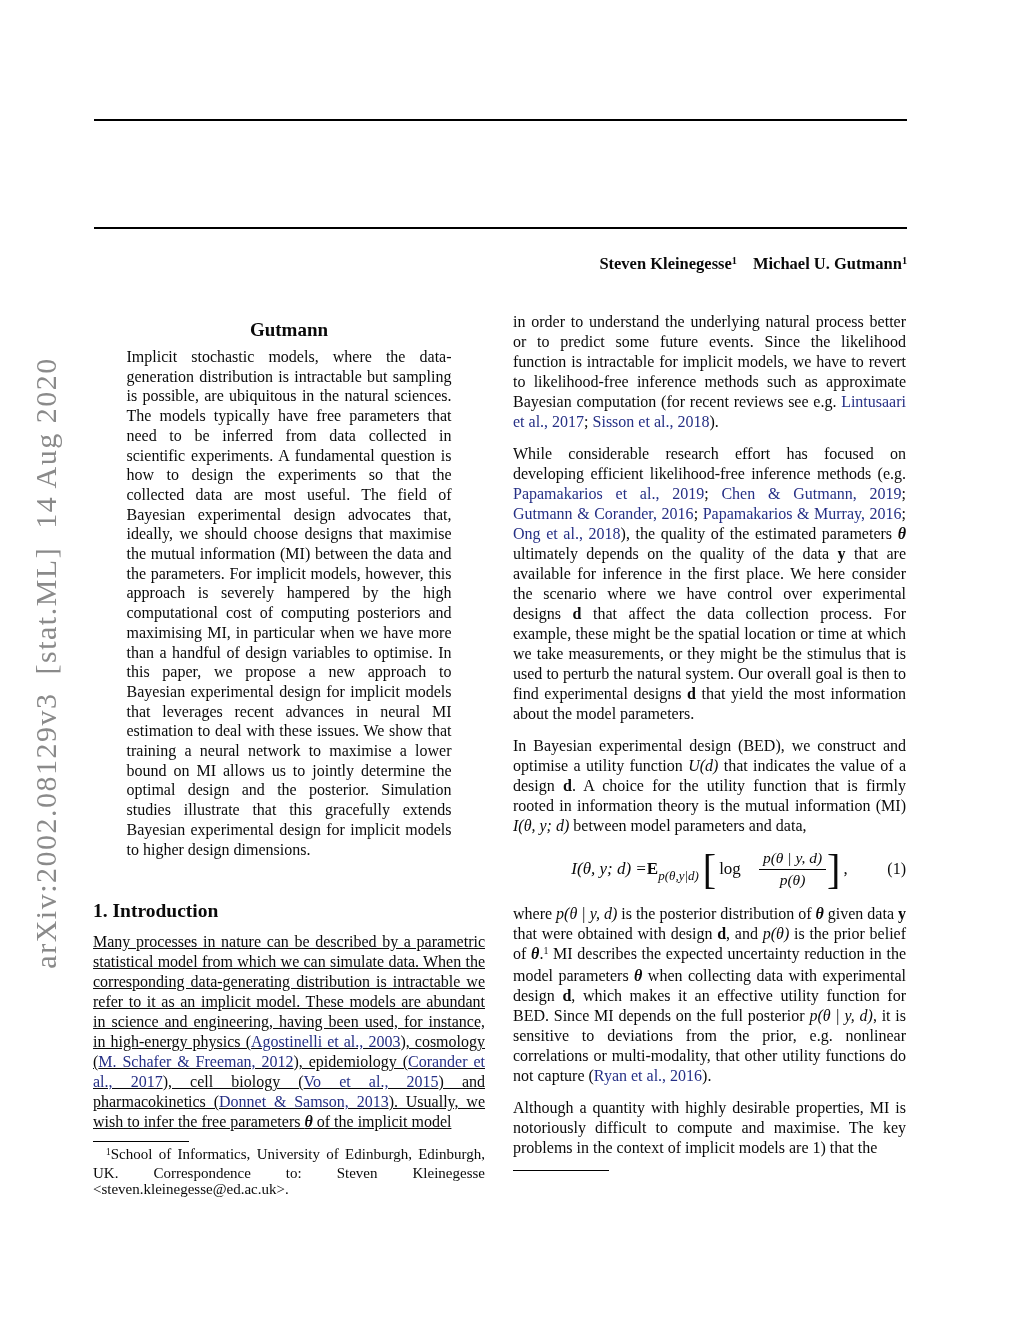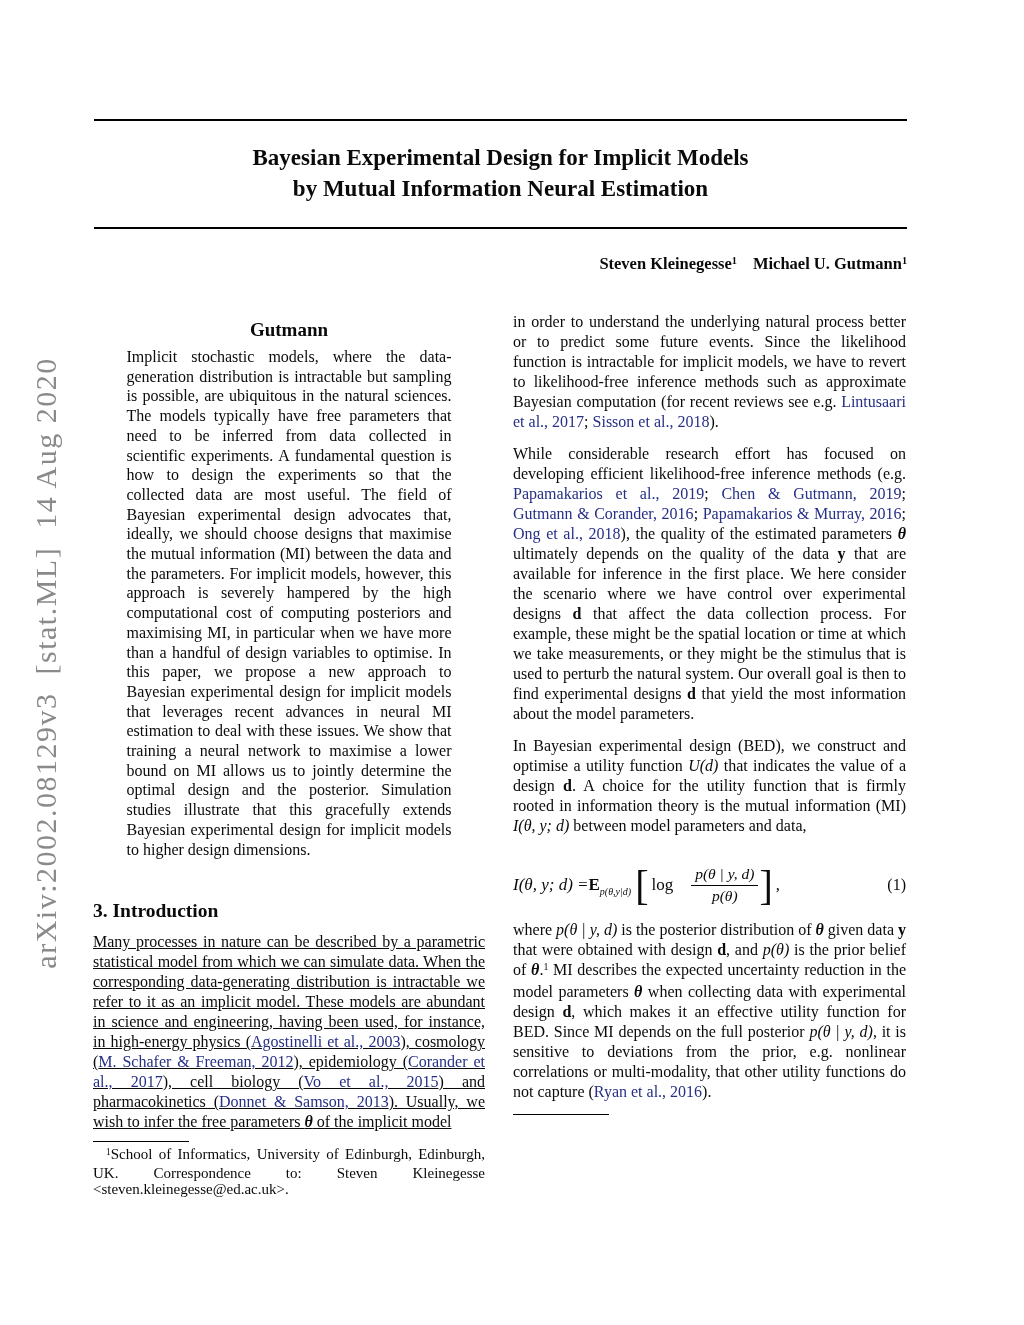--- a/index.html
+++ b/index.html
@@ -24,67 +24,63 @@
     font-size:16.5px; font-weight:bold; }
   .authors .gap { margin-left:16px; }
   .col { position:absolute; text-align:justify; font-size:16px; line-height:20px; hyphens:auto; }
   .col-left { left:93px; top:320px; width:392px; }
   .col-right { left:513px; top:312px; width:393px; }
   .abs-head { text-align:center; font-size:19px; font-weight:bold; margin-bottom:7px; }
   .abs-body { width:325px; margin:0 auto; text-align:justify; line-height:19.7px; }
   .intro-head { margin-top:42px; font-size:19.5px; font-weight:bold; text-align:left; }
   .intro-body { margin-top:11px;text-decoration:underline; }
   .para { margin-bottom:12px; }
-  .para-tight { margin-bottom:20px; }
+  .para-tight { margin-bottom:4px; }
   .footnote { font-size:15px; line-height:16.4px; }
   .fn-left { margin-top:9px; }
   .fn-right { margin-top:5px; }
   .fn-rule { width:96px; border-top:1.6px solid #000; margin-bottom:4px; }
   .fn-text { text-indent:13px; }
   .sup { font-size:0.62em; position:relative; top:-0.5em; }
   .lnk { color:var(--link); }
   .m { font-style:italic; }
   .mb { font-style:italic; font-weight:bold; }
   .mbr { font-weight:bold; }
-  .equation { position:relative; display:flex; align-items:center; 
+  .equation { position:relative; display:flex; align-items:center; justify-content:center;
     height:58px; margin:2px 0 6px 0; text-align:left; }
   .eq-body { display:inline-flex; align-items:center; font-size:17px; }
   .eq-lhs { font-style:italic; }
   .eq-bb { font-weight:bold; font-style:normal; }
-  .eq-sub { font-size:10px; font-style:italic; position:relative; top:7px; margin-right:3px; }
+  .eq-sub { font-size:13px; font-style:italic; position:relative; top:7px; margin-right:3px; }
   .eq-bracket { font-size:40px; font-weight:300; line-height:1; transform:scaleY(1.08); padding:0 1px; }
   .eq-log { margin:0 18px 0 2px; }
   .eq-frac { display:inline-flex; flex-direction:column; align-items:center; font-size:15.5px; line-height:1.2; }
   .eq-num { font-style:italic; padding:0 4px 1px 4px; border-bottom:1.4px solid #000; }
   .eq-den { font-style:italic; padding-top:1px; }
   .eq-comma { margin-left:2px; }
   .eq-number { position:absolute; right:0; top:50%; transform:translateY(-50%); font-size:16px; }
 </style>
 </head>
 <body>
 
 <div class="page">
 
   <div class="arxiv-strip">arXiv:2002.08129v3  [stat.ML]  14 Aug 2020</div>
 
   <div class="rule rule-top"></div>
 
-  <div class="title-block">
-    <div>Bayesian Experimental Design for Implicit Models</div>
-    <div>by Mutual Information Neural Estimation</div>
-  </div>
 
   <div class="rule rule-mid"></div>
 
   <div class="authors"><span>Steven Kleinegesse</span><span class="sup">1</span><span class="gap">Michael U. Gutmann</span><span class="sup">1</span></div>
 
   <div class="col col-left">
     <div class="abs-head">Gutmann</div>
     <div class="abs-body"><span>Implicit stochastic models, where the data-generation distribution is intractable but sampling is possible, are ubiquitous in the natural sciences. The models typically have free parameters that need to be inferred from data collected in scientific experiments. A fundamental question is how to design the experiments so that the collected data are most useful. The field of Bayesian experimental design advocates that, ideally, we should choose designs that maximise the mutual information (MI) between the data and the parameters. For implicit models, however, this approach is severely hampered by the high computational cost of computing posteriors and maximising MI, in particular when we have more than a handful of design variables to optimise. In this paper, we propose a new approach to Bayesian experimental design for implicit models that leverages recent advances in neural MI estimation to deal with these issues. We show that training a neural network to maximise a lower bound on MI allows us to jointly determine the optimal design and the posterior. Simulation studies illustrate that this gracefully extends Bayesian experimental design for implicit models to higher design dimensions.</span></div>
-    <div class="intro-head">3. Introduction</div>
+    <div class="intro-head">1. Introduction</div>
     <div class="intro-body"><span>Many processes in nature can be described by a parametric statistical model from which we can simulate data. When the corresponding data-generating distribution is intractable we refer to it as an implicit model. These models are abundant in science and engineering, having been used, for instance, in high-energy physics (</span><span class="lnk">Agostinelli et al., 2003</span><span>), cosmology (</span><span class="lnk">M. Schafer &amp; Freeman, 2012</span><span>), epidemiology (</span><span class="lnk">Corander et al., 2017</span><span>), cell biology (</span><span class="lnk">Vo et al., 2015</span><span>) and pharmacokinetics (</span><span class="lnk">Donnet &amp; Samson, 2013</span><span>). Usually, we wish to infer the free parameters </span><span class="mb">θ</span><span> of the implicit model</span></div>
     <div class="footnote fn-left">
       <div class="fn-rule"></div>
       <div class="fn-text"><span class="sup">1</span><span>School of Informatics, University of Edinburgh, Edinburgh, UK. Correspondence to: Steven Kleinegesse &lt;steven.kleinegesse@ed.ac.uk&gt;.</span></div>
     </div>
   </div>
 
   <div class="col col-right">
     <div class="para"><span>in order to understand the underlying natural process better or to predict some future events. Since the likelihood function is intractable for implicit models, we have to revert to likelihood-free inference methods such as approximate Bayesian computation (for recent reviews see e.g. </span><span class="lnk">Lintusaari et al., 2017</span><span>; </span><span class="lnk">Sisson et al., 2018</span><span>).</span></div>
     <div class="para"><span>While considerable research effort has focused on developing efficient likelihood-free inference methods (e.g. </span><span class="lnk">Papamakarios et al., 2019</span><span>; </span><span class="lnk">Chen &amp; Gutmann, 2019</span><span>; </span><span class="lnk">Gutmann &amp; Corander, 2016</span><span>; </span><span class="lnk">Papamakarios &amp; Murray, 2016</span><span>; </span><span class="lnk">Ong et al., 2018</span><span>), the quality of the estimated parameters </span><span class="mb">θ</span><span> ultimately depends on the quality of the data </span><span class="mbr">y</span><span> that are available for inference in the first place. We here consider the scenario where we have control over experimental designs </span><span class="mbr">d</span><span> that affect the data collection process. For example, these might be the spatial location or time at which we take measurements, or they might be the stimulus that is used to perturb the natural system. Our overall goal is then to find experimental designs </span><span class="mbr">d</span><span> that yield the most information about the model parameters.</span></div>
@@ -101,19 +97,20 @@
           <span class="eq-num">p(θ | y, d)</span>
           <span class="eq-den">p(θ)</span>
         </span>
         <span class="eq-bracket">]</span>
         <span class="eq-comma">,</span>
       </span>
       <span class="eq-number">(1)</span>
     </div>
 
     <div class="para"><span>where </span><span class="m">p(θ | y, d)</span><span> is the posterior distribution of </span><span class="mb">θ</span><span> given data </span><span class="mbr">y</span><span> that were obtained with design </span><span class="mbr">d</span><span>, and </span><span class="m">p(θ)</span><span> is the prior belief of </span><span class="mb">θ</span><span>.</span><span class="sup">1</span><span> MI describes the expected uncertainty reduction in the model parameters </span><span class="mb">θ</span><span> when collecting data with experimental design </span><span class="mbr">d</span><span>, which makes it an effective utility function for BED. Since MI depends on the full posterior </span><span class="m">p(θ | y, d)</span><span>, it is sensitive to deviations from the prior, e.g. nonlinear correlations or multi-modality, that other utility functions do not capture (</span><span class="lnk">Ryan et al., 2016</span><span>).</span></div>
+    <div class="para"><span>Although a quantity with highly desirable properties, MI is notoriously difficult to compute and maximise. The key problems in the context of implicit models are 1) that the</span></div>
 
     <div class="footnote fn-right">
       <div class="fn-rule"></div>
     </div>
   </div>
 
 </div>
 
 </body></html>

